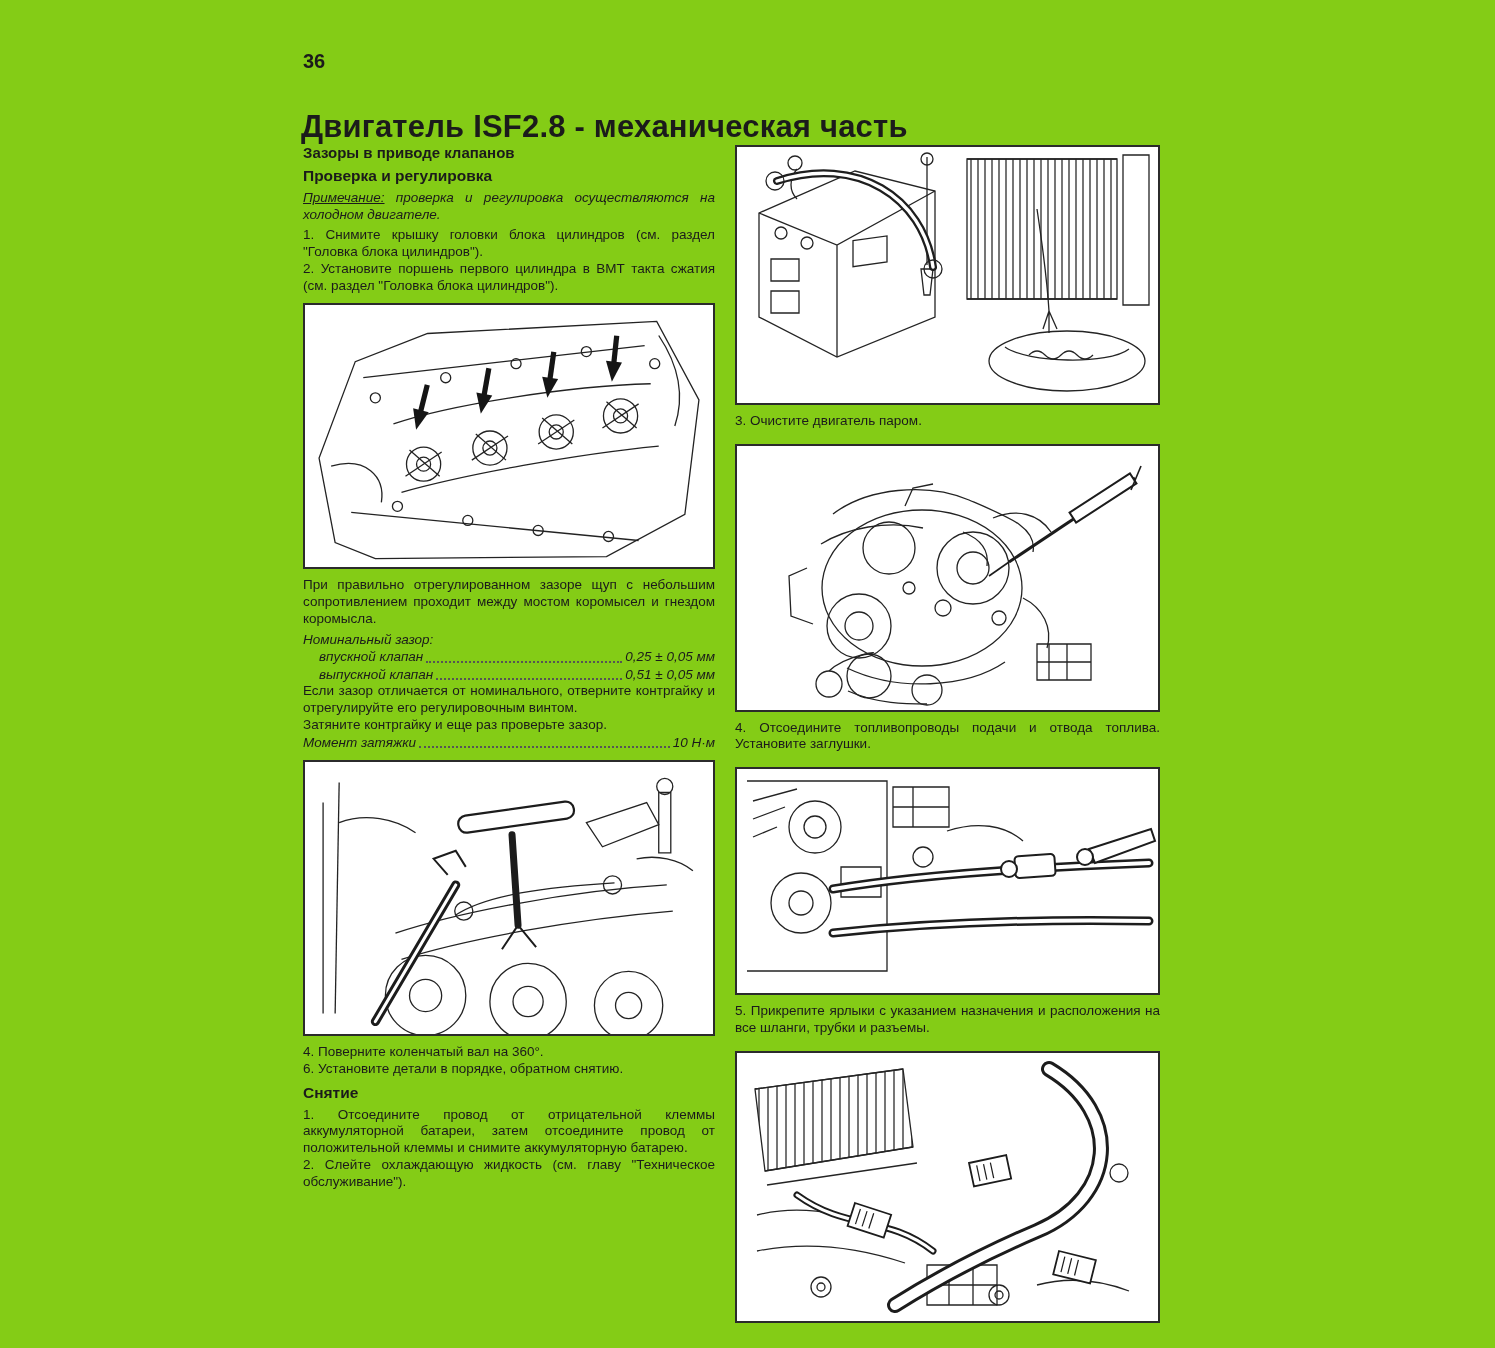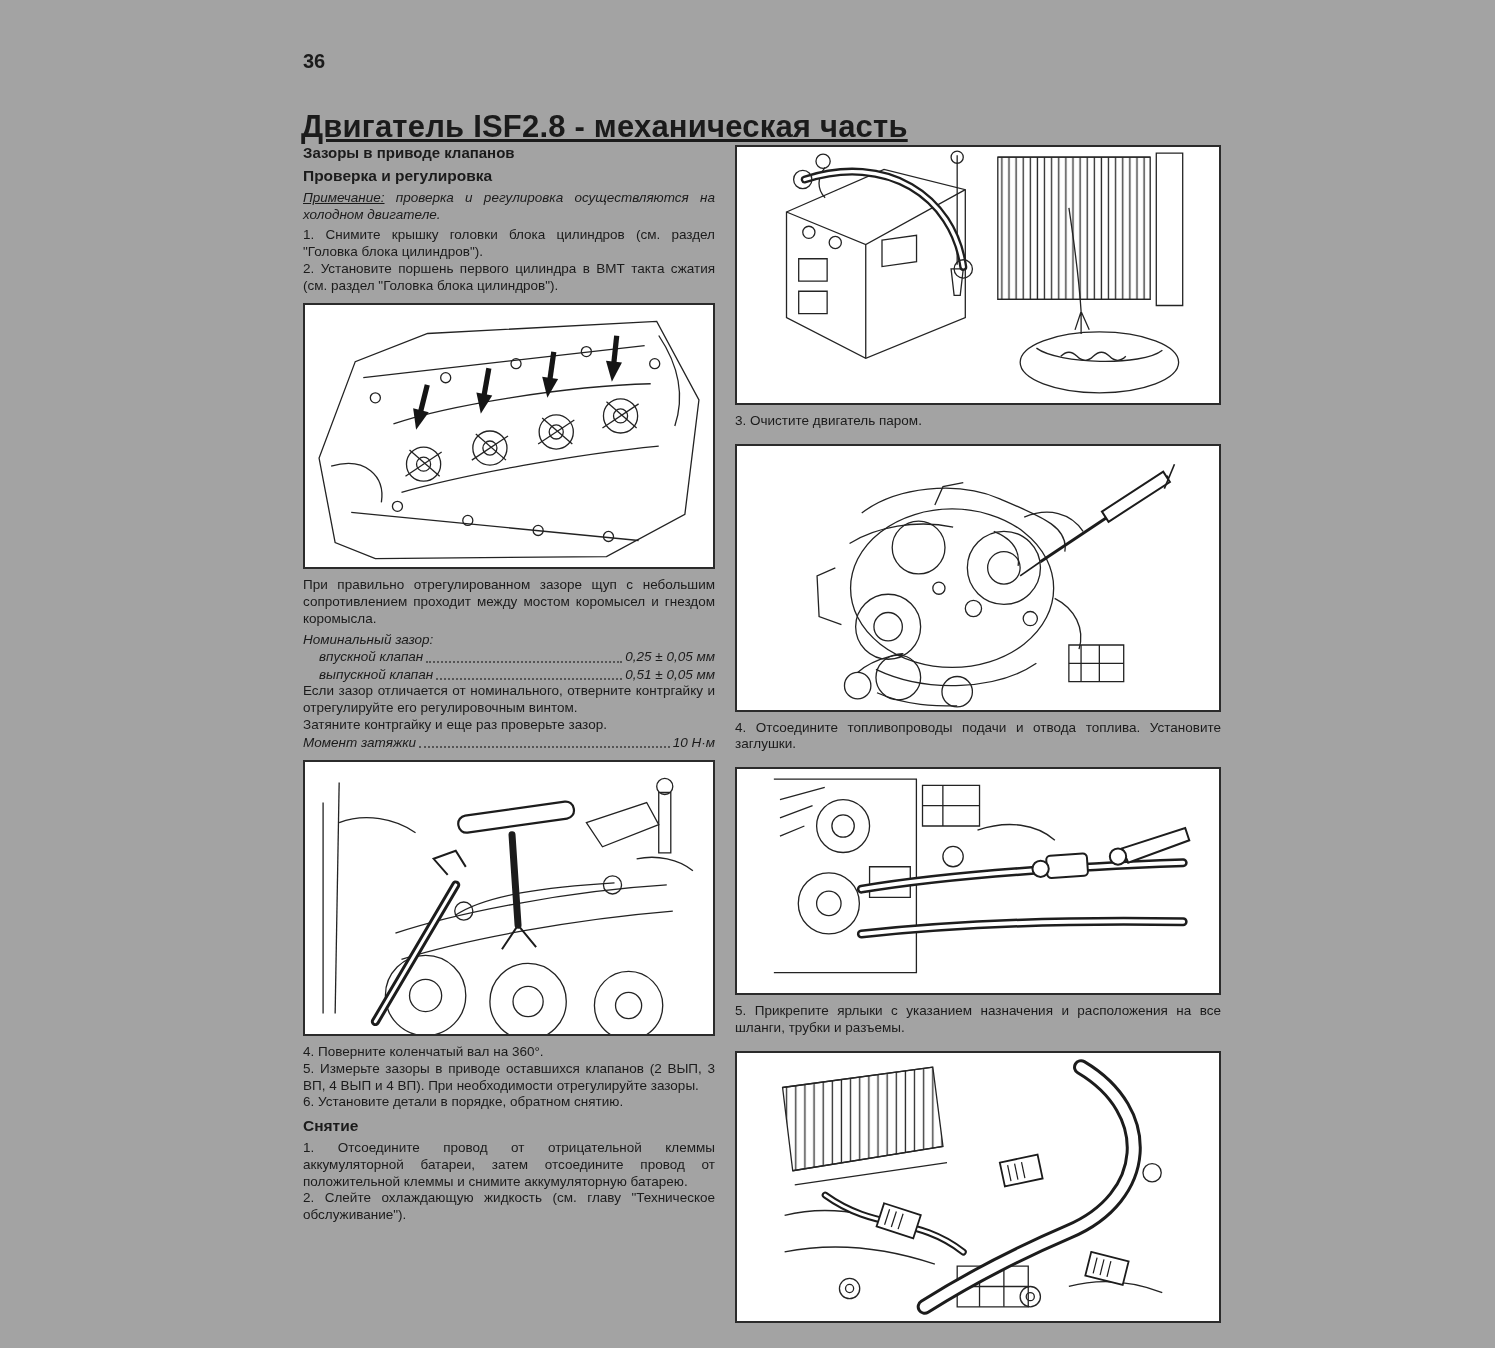--- a/index.html
+++ b/index.html
@@ -1,25 +1,25 @@
 <!DOCTYPE html>
 <html lang="ru"><head>
 <meta charset="utf-8">
 <style>
   html,body{margin:0;padding:0;background:#ffffff;}
   body{
     width:1495px;height:1348px;position:relative;overflow:hidden;
     font-family:"Liberation Sans", sans-serif;color:#1b1b1b;
     -webkit-font-smoothing:antialiased;
   }
-  .page{position:absolute;inset:0;background:#a3a3a3;}
+  .page{position:absolute;inset:0;background:#84cc16;}
   .page-number{position:absolute;left:303px;top:50px;font-size:20px;font-weight:bold;}
-  .doc-title{position:absolute;left:301px;top:88px;width:900px;font-size:31px;font-weight:bold;letter-spacing:.2px;text-decoration:underline;}
+  .doc-title{position:absolute;left:301px;top:88px;width:900px;font-size:31px;font-weight:bold;letter-spacing:.2px;}
   .col-left{position:absolute;left:303px;top:144px;width:412px;}
-  .col-right{position:absolute;left:735px;top:145px;width:486px;}
+  .col-right{position:absolute;left:735px;top:145px;width:425px;}
   .h2{font-size:15px;font-weight:bold;margin:0 0 6px;}
   .h3{font-size:15.5px;font-weight:bold;margin:6px 0 5px;}
   .p{font-size:13.5px;line-height:1.24;text-align:justify;margin:0;}
   .italic{font-style:italic;}
   .note-label{font-style:italic;text-decoration:underline;}
   .figure{border:2px solid #2b2b2b;background:#fff;margin:9px 0 8px;overflow:hidden;}
   .fig-a{height:262px;}
   .fig-b{height:272px;}
   .fig-c{height:256px;}
   .fig-d{height:264px;}
@@ -164,21 +164,20 @@
           <path d="M150 122 L70 258"></path>
         </g>
         <g fill="none" stroke="#1c1c1c" stroke-width="2">
           <path d="M142 112 L128 96 L150 88 L160 104"></path>
           <path d="M212 162 L196 186 M212 162 L230 184"></path>
         </g>
       </svg>
     </div>
 
     <p class="p">4. Поверните коленчатый вал на 360°.</p>
-    <p class="p">5. Измерьте зазоры в приводе оставшихся клапанов (2 ВЫП, 3 ВП, 4 ВЫП и 4 ВП). При необходимости отрегулируйте зазоры.</p>
     <p class="p">6. Установите детали в порядке, обратном снятию.</p>
 
     <h3 class="h3">Снятие</h3>
     <p class="p">1. Отсоедините провод от отрицательной клеммы аккумуляторной батареи, затем отсоедините провод от положительной клеммы и снимите аккумуляторную батарею.</p>
     <p class="p">2. Слейте охлаждающую жидкость (см. главу "Техническое обслуживание").</p>
   </div>
 
   <div class="col-right">
 
     <div class="figure fig-c" style="margin-top:0">

